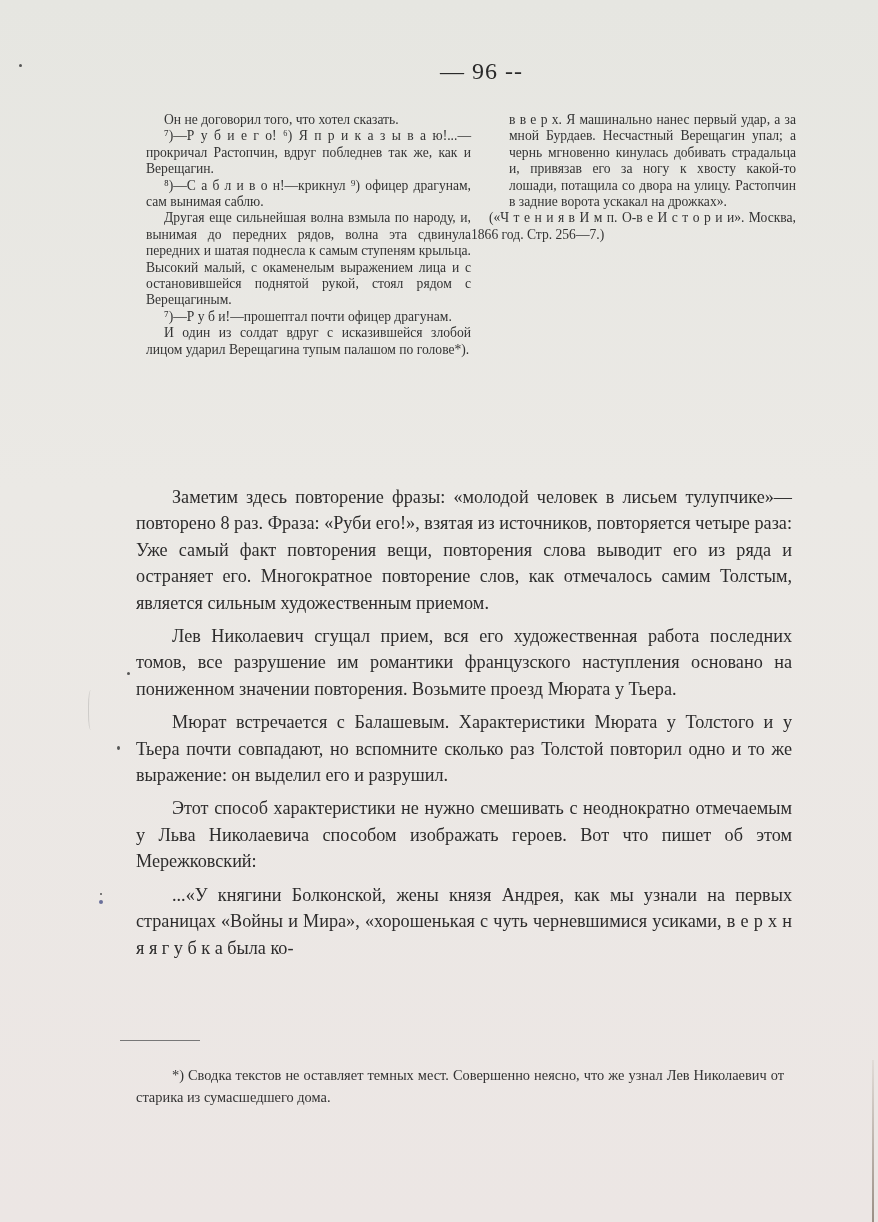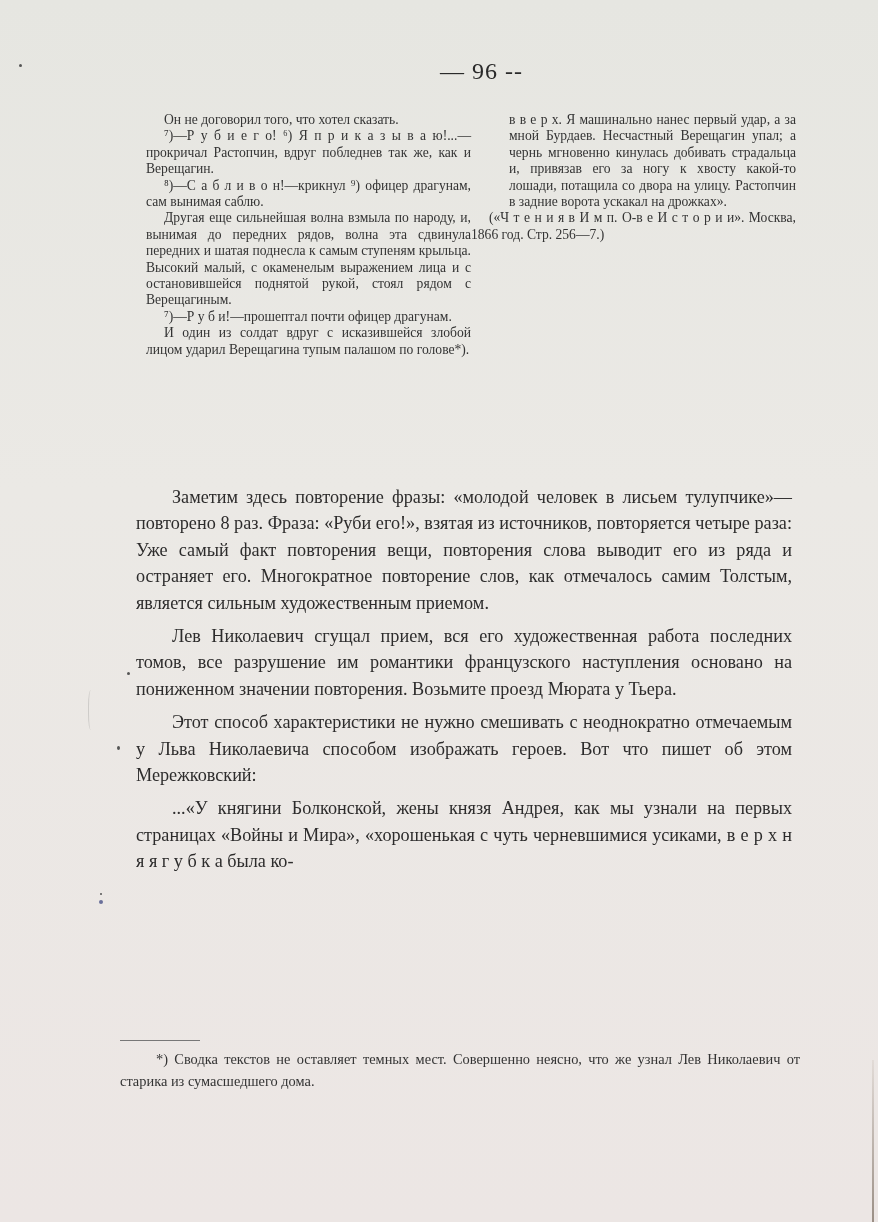--- a/index.html
+++ b/index.html
@@ -82,21 +82,21 @@
     .footnote {
       position: absolute;
       top: 1048px;
       left: 120px;
       width: 680px;
       font-size: 14.4px;
       line-height: 22px;
       color: #333;
       text-align: justify;
     }
-    .footnote p { margin: 0; text-indent: 36px; }
+    .footnote p { margin: 16px; text-indent: 36px; }
     .mark {
       position: absolute;
       background: #555;
       border-radius: 50%;
     }
     .smudge {
       position: absolute;
       border-left: 1px solid rgba(120,120,120,0.25);
       border-radius: 40%;
     }
@@ -119,20 +119,21 @@
     </div>
     <div class="col">
       <p class="noindent">в в е р х. Я машинально нанес первый удар, а за мной Бурдаев. Несчастный Верещагин упал; а чернь мгновенно кинулась добивать страдальца и, привязав его за ногу к хвосту какой-то лошади, потащила со двора на улицу. Растопчин в задние ворота ускакал на дрожках».</p>
       <p>(«Ч т е н и я  в  И м п. О-в е  И с т о р и и». Москва, 1866 год. Стр. 256—7.)</p>
     </div>
   </div>
 
   <div class="main">
     <p>Заметим здесь повторение фразы: «молодой человек в лисьем тулупчике»—повторено 8 раз. Фраза: «Руби его!», взятая из источников, повторяется четыре раза: Уже самый факт повторения вещи, повторения слова выводит его из ряда и остраняет его. Многократное повторение слов, как отмечалось самим Толстым, является сильным художественным приемом.</p>
     <p>Лев Николаевич сгущал прием, вся его художественная работа последних томов, все разрушение им романтики французского наступления основано на пониженном значении повторения. Возьмите проезд Мюрата у Тьера.</p>
+    <p>Мюрат встречается с Балашевым. Характеристики Мюрата у Толстого и у Тьера почти совпадают, но вспомните сколько раз Толстой повторил одно и то же выражение: он выделил его и разрушил.</p>
     <p>Этот способ характеристики не нужно смешивать с неоднократно отмечаемым у Льва Николаевича способом изображать героев. Вот что пишет об этом Мережковский:</p>
     <p>...«У княгини Болконской, жены князя Андрея, как мы узнали на первых страницах «Войны и Мира», «хорошенькая с чуть черневшимися усиками, в е р х н я я  г у б к а была ко-</p>
   </div>
 
   <div class="footnote-rule"></div>
   <div class="footnote">
     <p>*) Сводка текстов не оставляет темных мест. Совершенно неясно, что же узнал Лев Николаевич от старика из сумасшедшего дома.</p>
   </div>
 
   <div class="mark" style="left:19px;top:64px;width:3px;height:3px;"></div>

